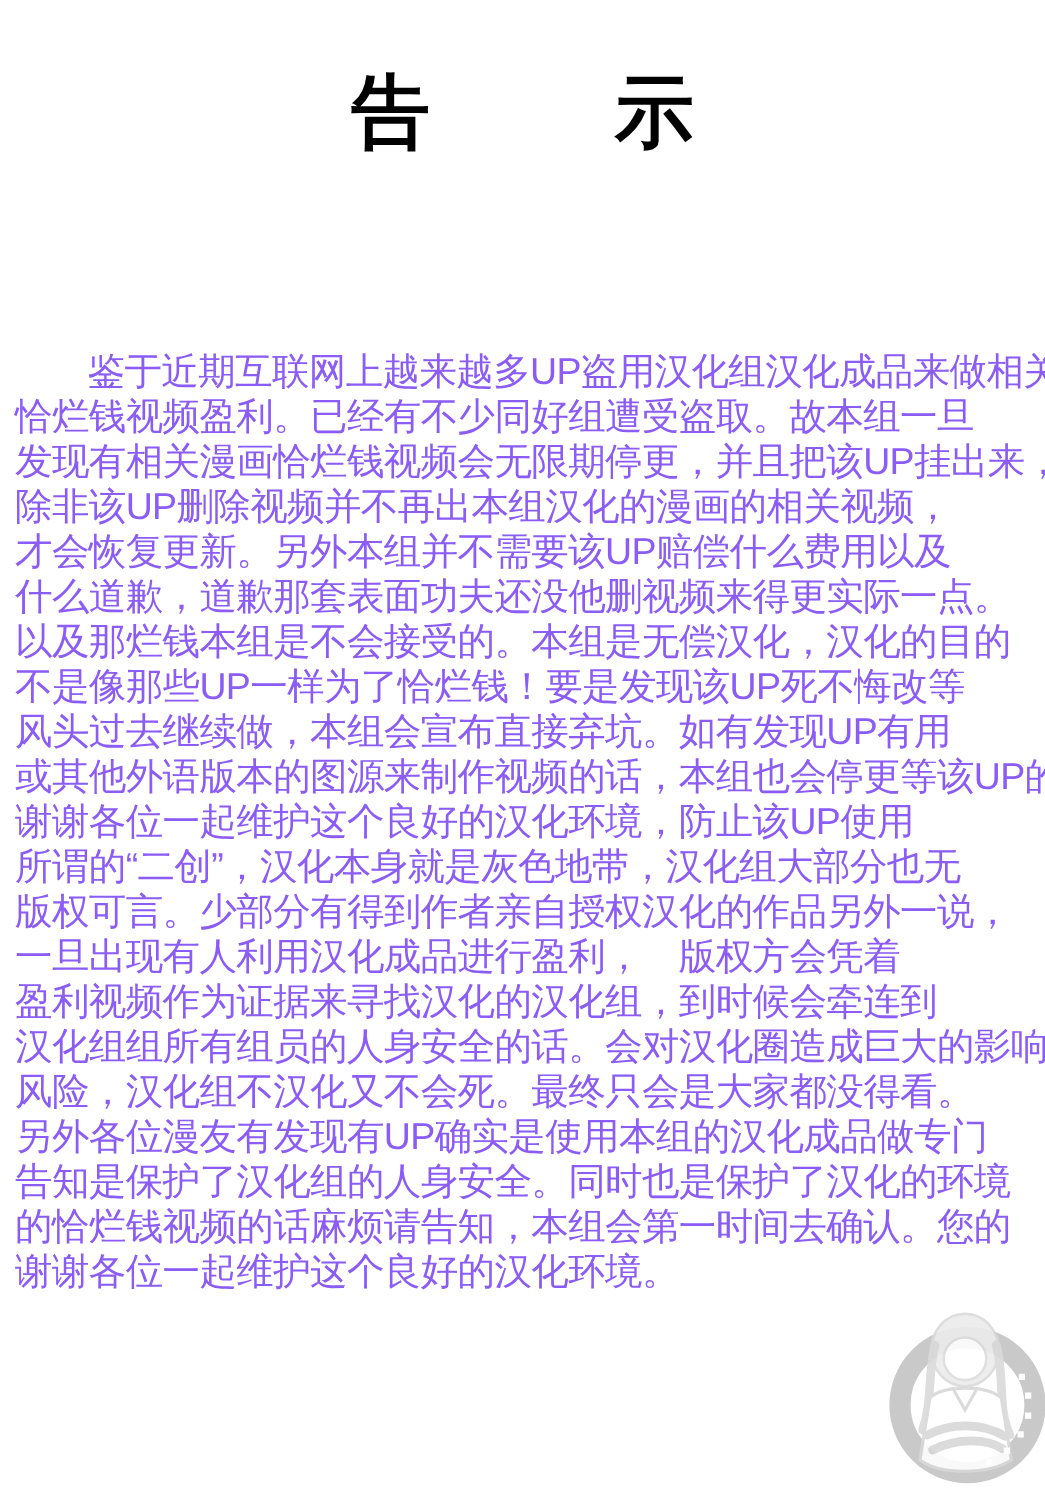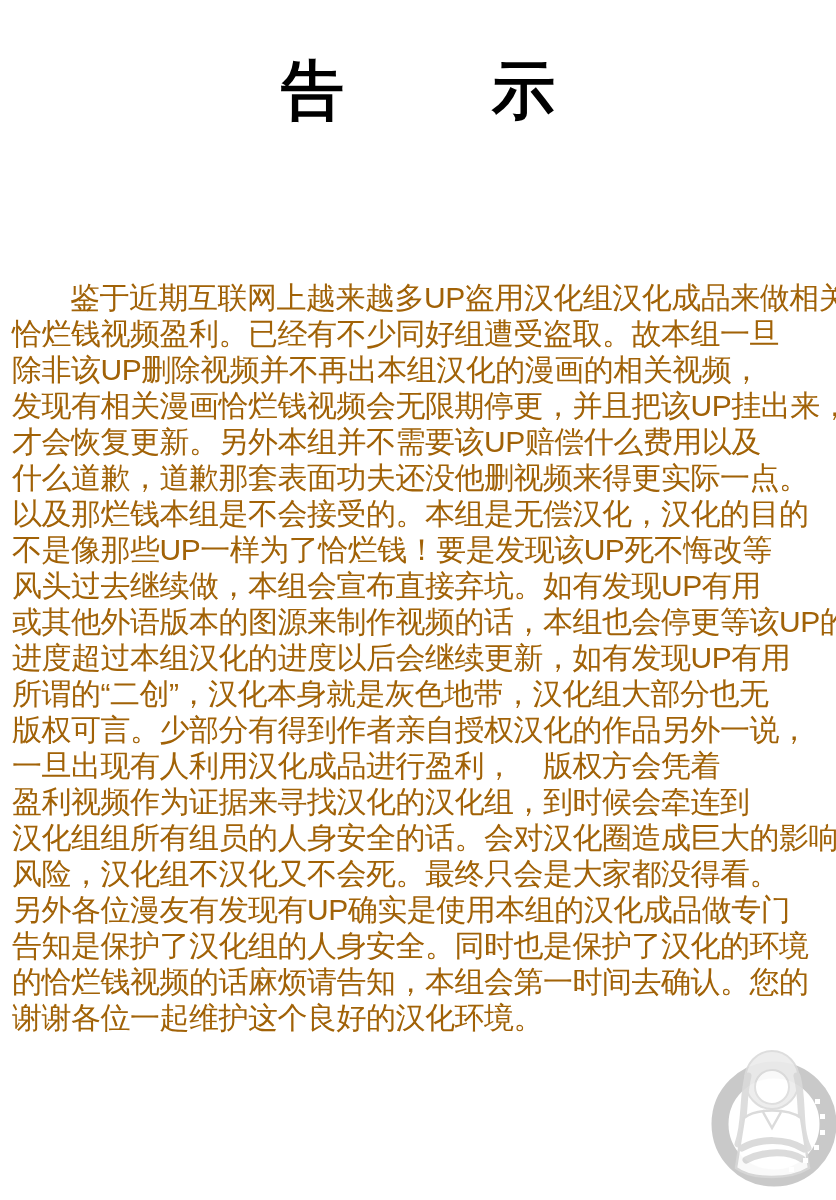--- a/index.html
+++ b/index.html
@@ -27,21 +27,21 @@
   }
   .notice-body {
     position: absolute;
     top: 280px;
     left: 12px;
     width: 824px;
     font-size: 30px;
     line-height: 36px;
     letter-spacing: -0.5px;
     z-index: 1;
-    color: #a16207;
+    color: #8b5cf6;
   }
   .line {
     white-space: nowrap;
     height: 36px;
     overflow: visible;
   }
   .line.indent { text-indent: 58px; }
   .watermark {
     position: absolute;
     left: 696px;
@@ -81,29 +81,29 @@
       <rect x="124" y="84" width="5" height="5"></rect>
       <rect x="118" y="99" width="5" height="5"></rect>
       <rect x="107" y="112" width="5" height="5"></rect>
       <rect x="93" y="121" width="5" height="5"></rect>
     </g>
   </svg>
 
   <div class="notice-body">
     <div class="line indent">鉴于近期互联网上越来越多UP盗用汉化组汉化成品来做相关</div>
     <div class="line">恰烂钱视频盈利。已经有不少同好组遭受盗取。故本组一旦</div>
+    <div class="line">发现有相关漫画恰烂钱视频会无限期停更，并且把该UP挂出来，</div>
     <div class="line">除非该UP删除视频并不再出本组汉化的漫画的相关视频，</div>
-    <div class="line">发现有相关漫画恰烂钱视频会无限期停更，并且把该UP挂出来，</div>
     <div class="line">才会恢复更新。另外本组并不需要该UP赔偿什么费用以及</div>
     <div class="line">什么道歉，道歉那套表面功夫还没他删视频来得更实际一点。</div>
     <div class="line">以及那烂钱本组是不会接受的。本组是无偿汉化，汉化的目的</div>
     <div class="line">不是像那些UP一样为了恰烂钱！要是发现该UP死不悔改等</div>
     <div class="line">风头过去继续做，本组会宣布直接弃坑。如有发现UP有用</div>
     <div class="line">或其他外语版本的图源来制作视频的话，本组也会停更等该UP的</div>
-    <div class="line">进度超过本组汉化的进度以后会继续更新，如有发现UP有用</div>
+    <div class="line">谢谢各位一起维护这个良好的汉化环境，防止该UP使用</div>
     <div class="line">所谓的“二创”，汉化本身就是灰色地带，汉化组大部分也无</div>
     <div class="line">版权可言。少部分有得到作者亲自授权汉化的作品另外一说，</div>
     <div class="line">一旦出现有人利用汉化成品进行盈利，　版权方会凭着</div>
     <div class="line">盈利视频作为证据来寻找汉化的汉化组，到时候会牵连到</div>
     <div class="line">汉化组组所有组员的人身安全的话。会对汉化圈造成巨大的影响，</div>
     <div class="line">风险，汉化组不汉化又不会死。最终只会是大家都没得看。</div>
     <div class="line">另外各位漫友有发现有UP确实是使用本组的汉化成品做专门</div>
     <div class="line">告知是保护了汉化组的人身安全。同时也是保护了汉化的环境</div>
     <div class="line">的恰烂钱视频的话麻烦请告知，本组会第一时间去确认。您的</div>
     <div class="line">谢谢各位一起维护这个良好的汉化环境。</div>

